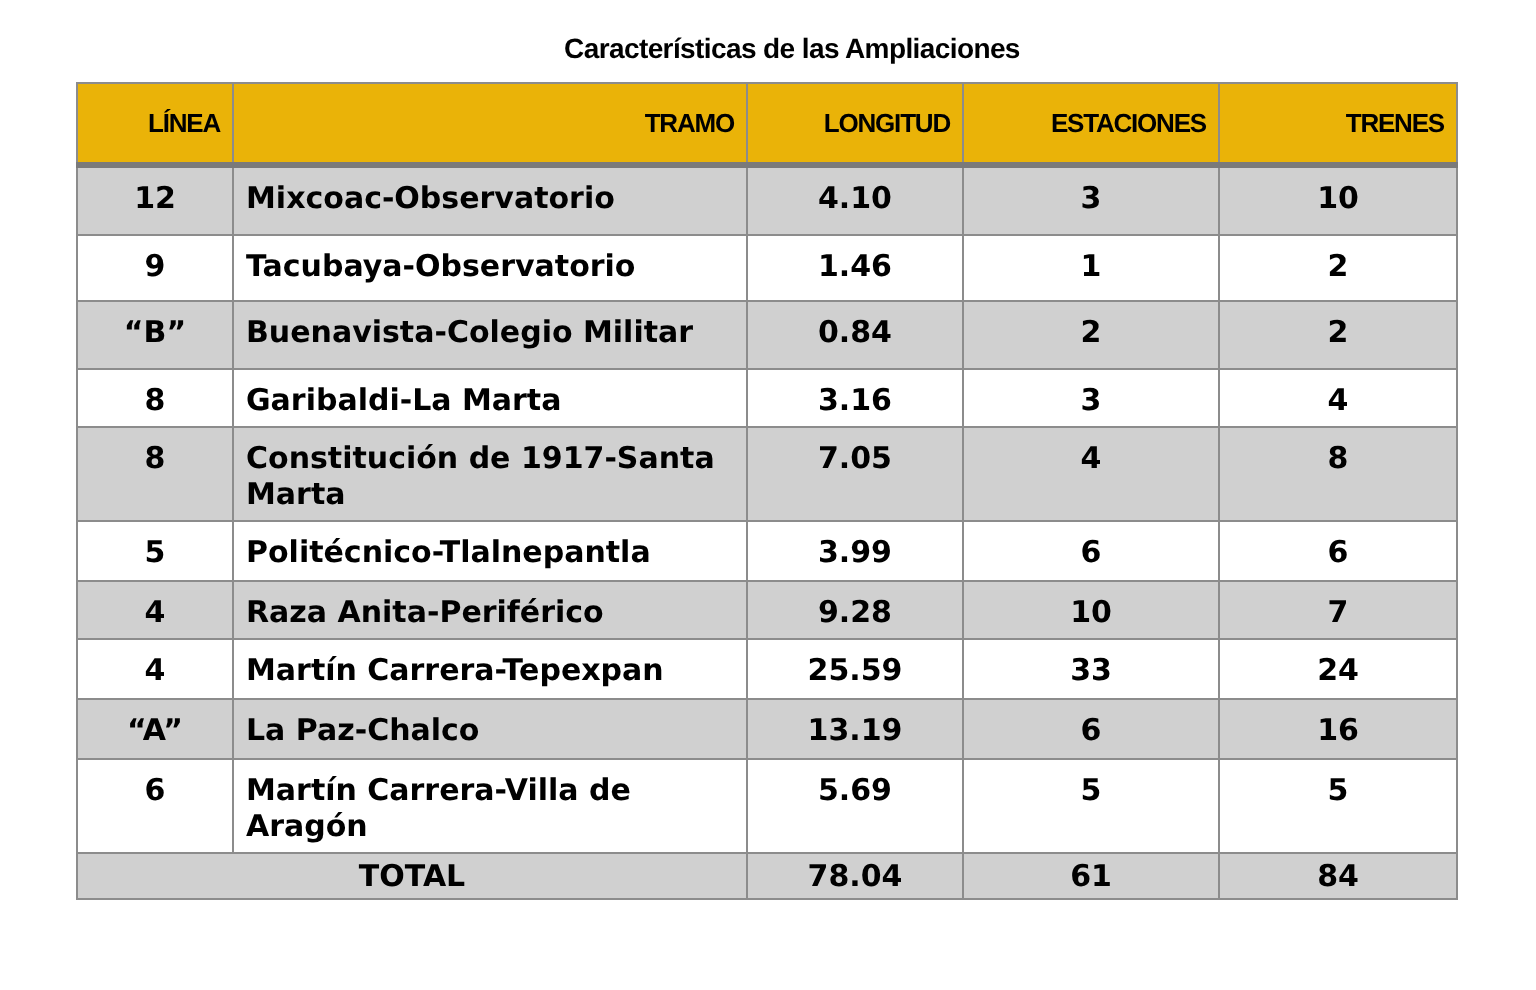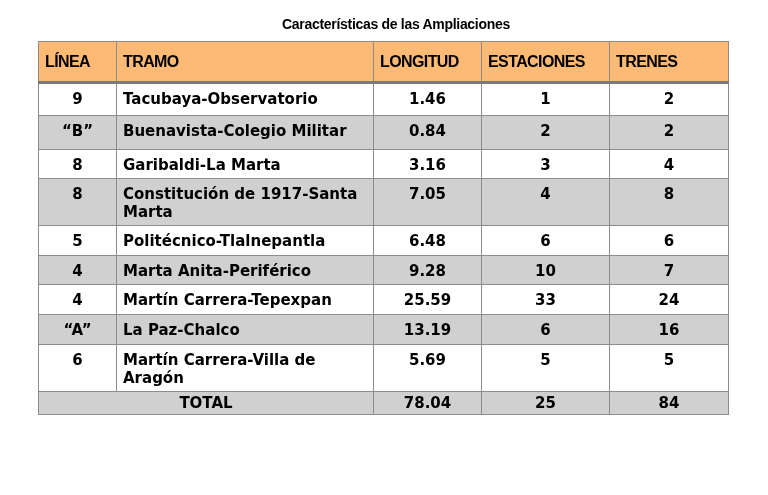--- a/index.html
+++ b/index.html
@@ -6,23 +6,23 @@
   body { width:768px; height:495px; position:relative; overflow:hidden;
          font-family:"DejaVu Sans", "Liberation Sans", sans-serif; color:#000; }
   .title { position:absolute; top:16px; left:0; width:704px; text-align:center;
            font-family:"Liberation Sans", sans-serif; font-size:14px; font-weight:bold;
            letter-spacing:-0.3px;margin-left:44px; }
   table { position:absolute; left:38px; top:41px; width:690px; border-collapse:collapse;
           table-layout:fixed; }
   col.c1 { width:78px; } col.c2 { width:257px; } col.c3 { width:108px; }
   col.c4 { width:128px; } col.c5 { width:119px; }
   th, td { border:1px solid #8c8c8c; padding:0 6px; font-size:15px; vertical-align:top; }
-  th { background:#fdba74; height:39px; vertical-align:middle; font-weight:bold;
-       font-family:"Liberation Sans", sans-serif; font-size:16px; letter-spacing:-0.6px;
-       text-align:left; border-bottom:3px solid #7a7a7a; }
+  th { background:#eab308; height:39px; vertical-align:middle; font-weight:bold;
+       font-family:"Liberation Sans", sans-serif; font-size:13px; letter-spacing:-0.6px;
+       text-align:right; border-bottom:3px solid #7a7a7a; }
   td { font-weight:bold; line-height:18px; padding-top:6px; padding-bottom:4px; }
   td.ctr { text-align:center; }
   tr.shade td { background:#d0d0d0; }
   tr.white td { background:#ffffff; }
   tr.total td { background:#d0d0d0; text-align:center; padding-top:2px; padding-bottom:2px; }
 </style>
 </head>
 <body>
 
 <div class="title">Características de las Ampliaciones</div>
@@ -38,20 +38,27 @@
   <thead>
     <tr>
       <th>LÍNEA</th>
       <th>TRAMO</th>
       <th>LONGITUD</th>
       <th>ESTACIONES</th>
       <th>TRENES</th>
     </tr>
   </thead>
   <tbody>
+    <tr class="shade" style="height:35px">
+      <td class="ctr">12</td>
+      <td>Mixcoac-Observatorio</td>
+      <td class="ctr">4.10</td>
+      <td class="ctr">3</td>
+      <td class="ctr">10</td>
+    </tr>
     <tr class="white" style="height:33px">
       <td class="ctr">9</td>
       <td>Tacubaya-Observatorio</td>
       <td class="ctr">1.46</td>
       <td class="ctr">1</td>
       <td class="ctr">2</td>
     </tr>
     <tr class="shade" style="height:34px">
       <td class="ctr">“B”</td>
       <td>Buenavista-Colegio Militar</td>
@@ -69,27 +76,27 @@
     <tr class="shade" style="height:46px">
       <td class="ctr">8</td>
       <td>Constitución de 1917-Santa Marta</td>
       <td class="ctr">7.05</td>
       <td class="ctr">4</td>
       <td class="ctr">8</td>
     </tr>
     <tr class="white" style="height:30px">
       <td class="ctr">5</td>
       <td>Politécnico-Tlalnepantla</td>
-      <td class="ctr">6.48</td>
+      <td class="ctr">3.99</td>
       <td class="ctr">6</td>
       <td class="ctr">6</td>
     </tr>
     <tr class="shade" style="height:27px">
       <td class="ctr">4</td>
-      <td>Marta Anita-Periférico</td>
+      <td>Raza Anita-Periférico</td>
       <td class="ctr">9.28</td>
       <td class="ctr">10</td>
       <td class="ctr">7</td>
     </tr>
     <tr class="white" style="height:30px">
       <td class="ctr">4</td>
       <td>Martín Carrera-Tepexpan</td>
       <td class="ctr">25.59</td>
       <td class="ctr">33</td>
       <td class="ctr">24</td>
@@ -104,17 +111,17 @@
     <tr class="white" style="height:46px">
       <td class="ctr">6</td>
       <td>Martín Carrera-Villa de Aragón</td>
       <td class="ctr">5.69</td>
       <td class="ctr">5</td>
       <td class="ctr">5</td>
     </tr>
     <tr class="total" style="height:19px">
       <td colspan="2">TOTAL</td>
       <td>78.04</td>
-      <td>25</td>
+      <td>61</td>
       <td>84</td>
     </tr>
   </tbody>
 </table>
 
 </body></html>

